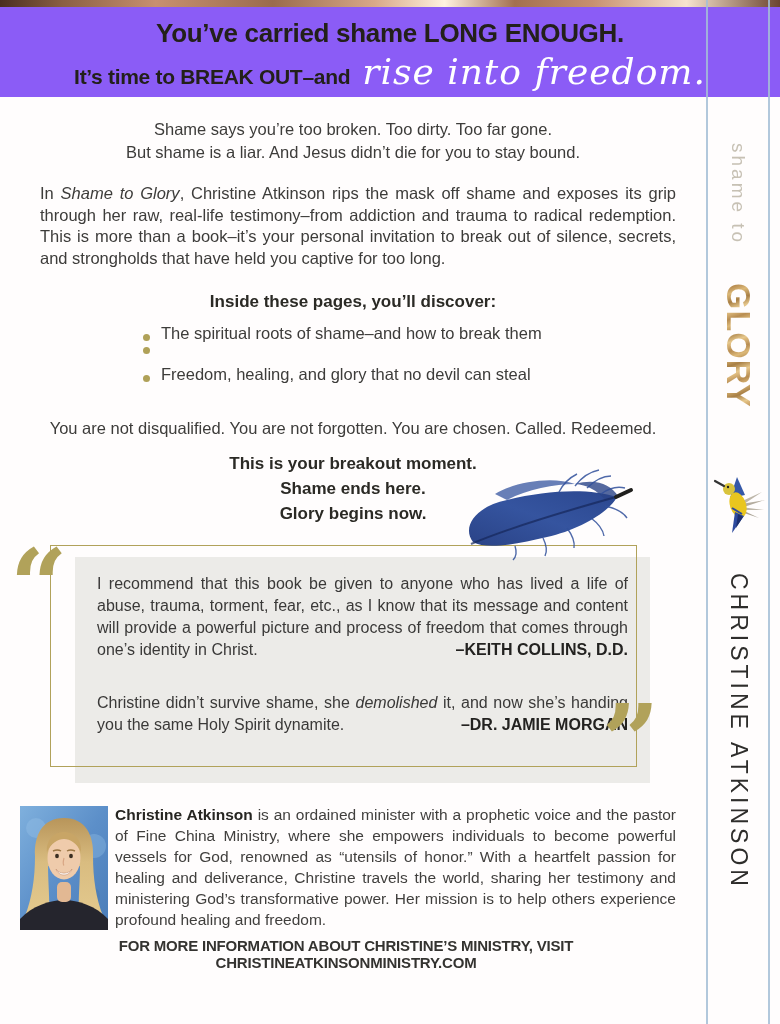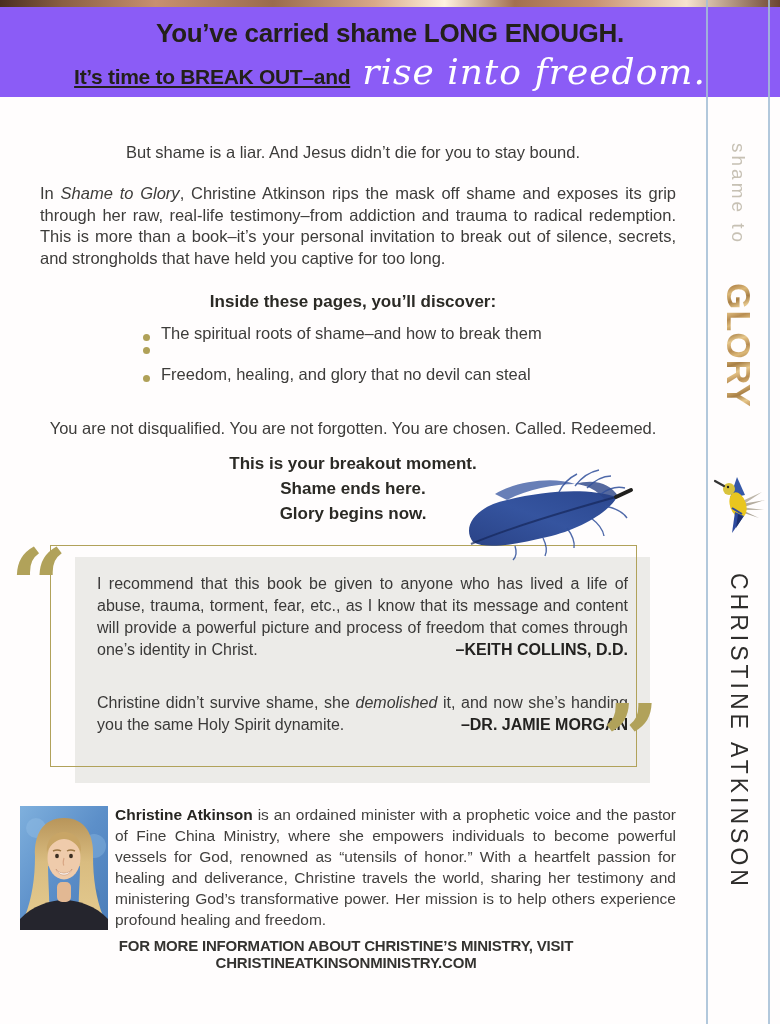--- a/index.html
+++ b/index.html
@@ -25,21 +25,21 @@
   }
   .banner-line1 {
     padding-top: 11px;
     font-size: 26px; font-weight: bold; letter-spacing: -0.3px;
     color: #23201a;
   }
   .banner-line2 {
     margin-top: 2px;
     display: flex; align-items: baseline; justify-content: center; gap: 12px;
   }
-  .banner-bold { font-size: 21px; font-weight: bold; color: #23201a; letter-spacing: -0.3px; text-decoration: underline; }
+  .banner-bold { font-size: 21px; font-weight: bold; color: #23201a; letter-spacing: -0.3px; }
   .banner-script {
     font-family: "DejaVu Serif", serif;
     font-style: italic; font-size: 36px; color: #ffffff; letter-spacing: 1px;
   }
   
   .intro { position: absolute; top: 118px; left: 0; width: 706px; text-align: center; font-size: 16.5px; line-height: 23px; }
   .desc { position: absolute; top: 183px; left: 40px; width: 636px; text-align: justify; font-size: 16.5px; line-height: 21.5px; }
   .discover-head { position: absolute; top: 292px; left: 0; width: 706px; text-align: center; font-weight: bold; font-size: 17px; color: #2b2a25; }
   .bullets { position: absolute; top: 322px; left: 0; width: 706px; list-style: none; }
   .bullets li { width: fit-content; margin: 0 auto 6px auto; min-width: 420px; display: flex; align-items: flex-end; gap: 11px; font-size: 16.5px; line-height: 22px; }
@@ -91,21 +91,21 @@
 
   <div class="banner">
     <div class="banner-line1">You’ve carried shame LONG ENOUGH.</div>
     <div class="banner-line2">
       <span class="banner-bold">It’s time to BREAK OUT–and</span>
       <span class="banner-script">rise into freedom.</span>
     </div>
   </div>
 
   <p class="intro">
-    <br>
+    <span>Shame says you’re too broken. Too dirty. Too far gone.</span><br>
     <span>But shame is a liar. And Jesus didn’t die for you to stay bound.</span>
   </p>
 
   <p class="desc"><span>In </span><i>Shame to Glory</i><span>, Christine Atkinson rips the mask off shame and exposes its grip through her raw, real-life testimony–from addiction and trauma to radical redemption. This is more than a book–it’s your personal invitation to break out of silence, secrets, and strongholds that have held you captive for too long.</span></p>
 
   <div class="discover-head">Inside these pages, you’ll discover:</div>
 
   <ul class="bullets">
     <li>
         <span class="dot"></span>

